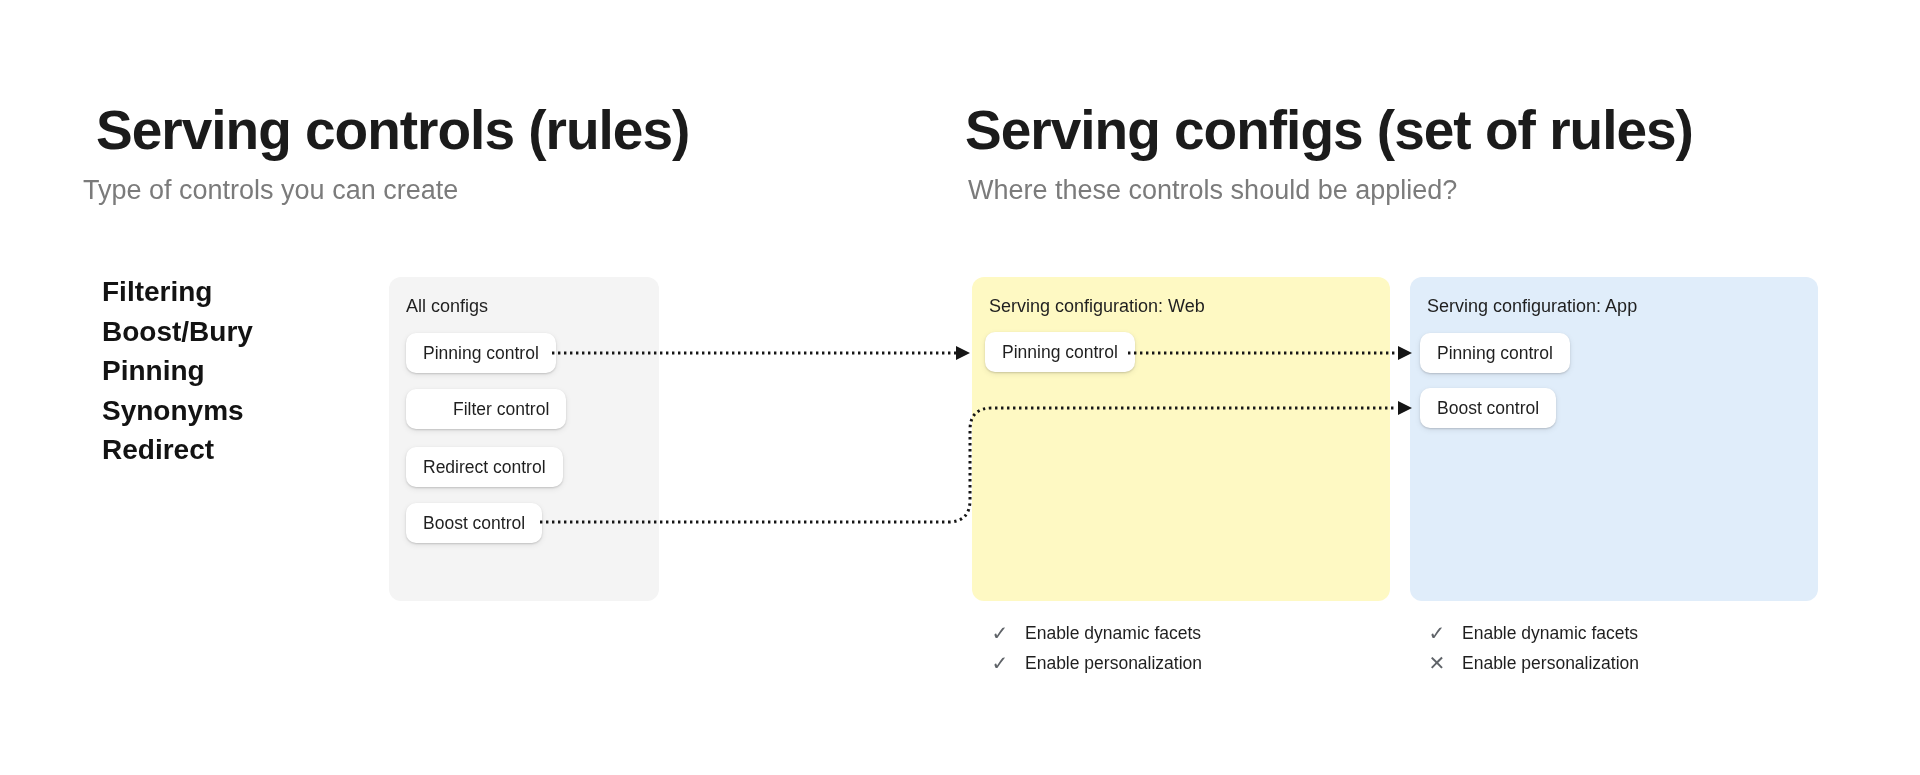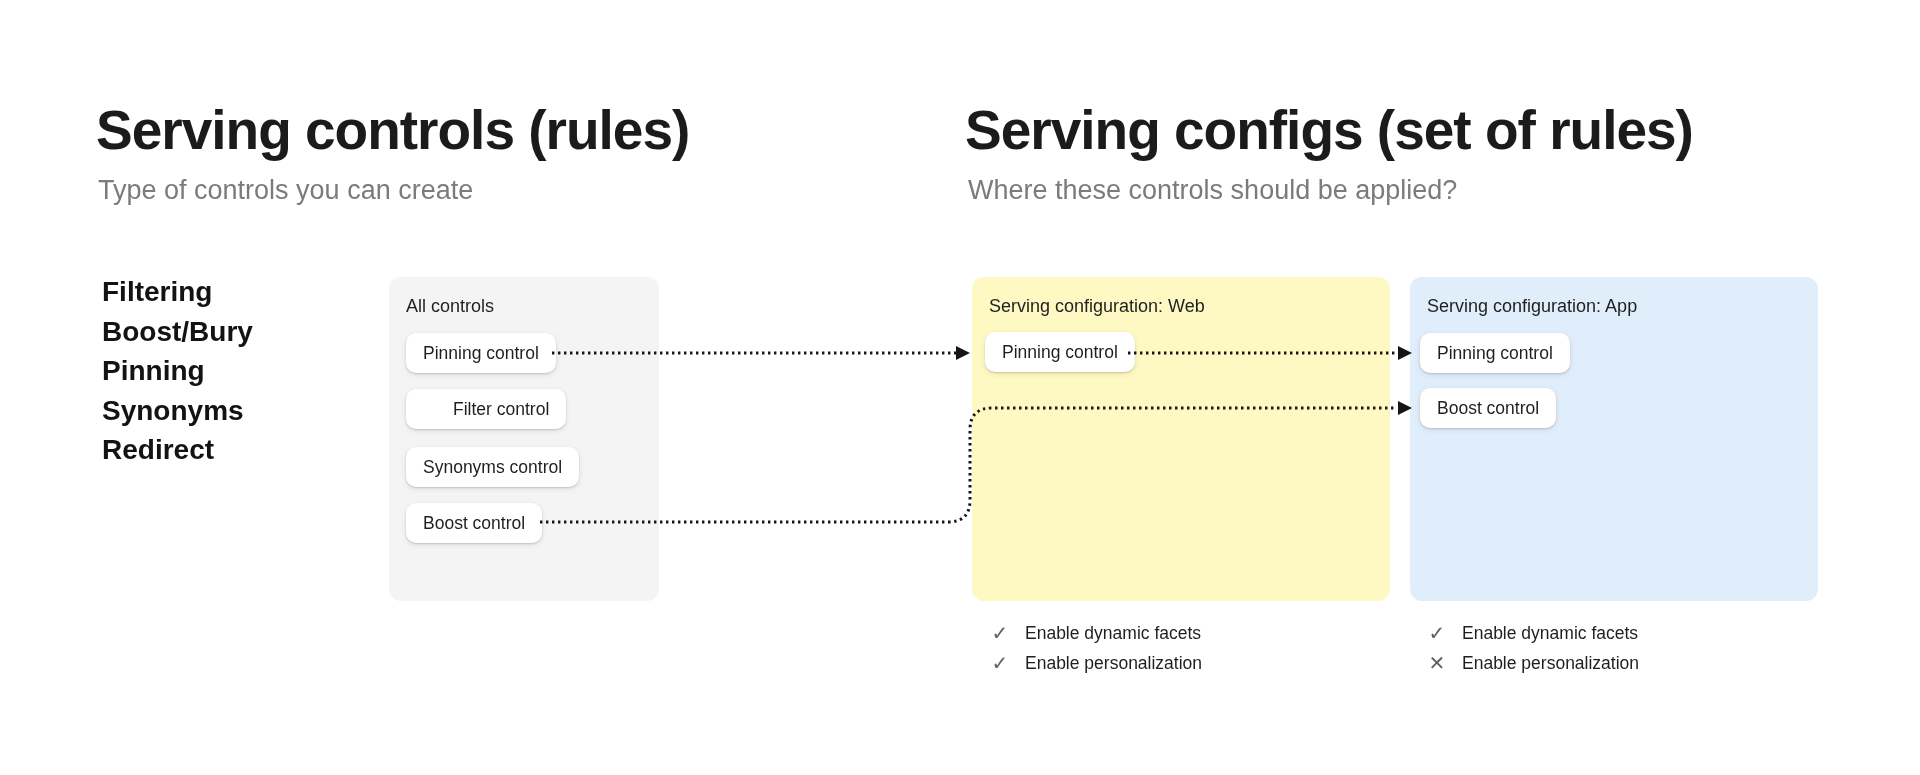--- a/index.html
+++ b/index.html
@@ -39,35 +39,35 @@
   .feature-icon{
     font-size:20px;color:#5f6368;width:20px;text-align:center;line-height:30px;
   }
   .feature-label{font-size:17.5px;color:#1f1f1f;white-space:nowrap;}
   svg.arrow-layer{position:absolute;left:0;top:0;pointer-events:none;}
 </style>
 </head>
 <body>
 
 <div class="section-title" style="left:96px;">Serving controls (rules)</div>
-<div class="section-subtitle" style="left:98px;">Type of controls you can create</div>
+<div class="section-subtitle" style="left:83px;">Type of controls you can create</div>
 
 <div class="control-type-list">
   <div class="ct-item">Filtering</div>
   <div class="ct-item">Boost/Bury</div>
   <div class="ct-item">Pinning</div>
   <div class="ct-item">Synonyms</div>
   <div class="ct-item">Redirect</div>
 </div>
 
 <div class="card" style="left: 389px; width: 270px; background-color: rgb(244, 244, 244);">
-  <div class="card-label">All controls</div>
+  <div class="card-label">All configs</div>
   <div class="chip" style="left:17px;top:56px;">Pinning control</div>
   <div class="chip" style="left:17px;top:112px;padding-left:47px;">Filter control</div>
-  <div class="chip" style="left:17px;top:170px;">Synonyms control</div>
+  <div class="chip" style="left:17px;top:170px;">Redirect control</div>
   <div class="chip" style="left:17px;top:226px;">Boost control</div>
 </div>
 
 <div class="section-title" style="left:965px;text-align:center;">Serving configs (set of rules)</div>
 <div class="section-subtitle" style="left:968px;">Where these controls should be applied?</div>
 
 <div class="card" style="left: 972px; width: 418px; background-color: #fef9c3;">
   <div class="card-label">Serving configuration: Web</div>
   <div class="chip" style="left:13px;top:55px;">Pinning control</div>
 </div>

